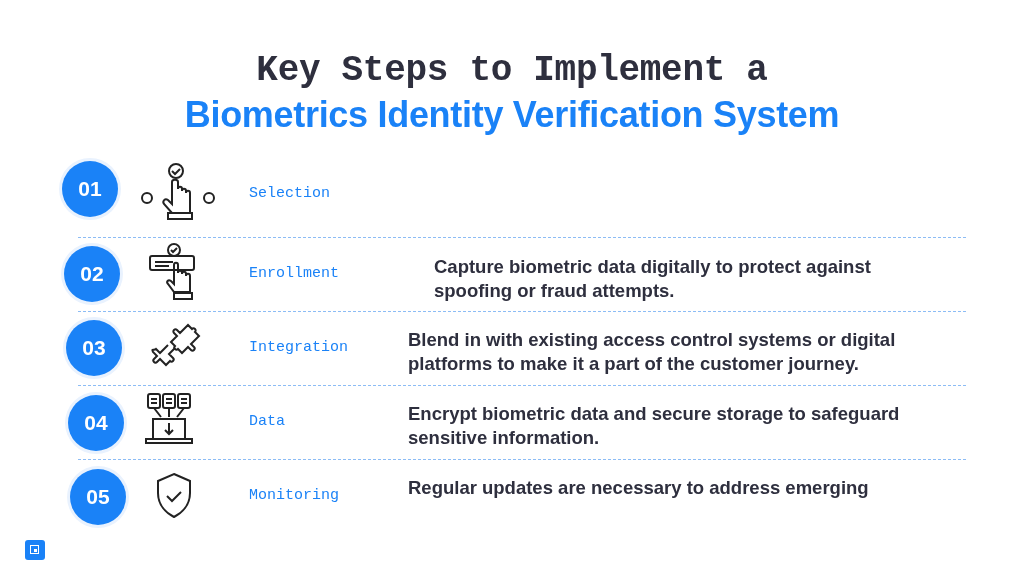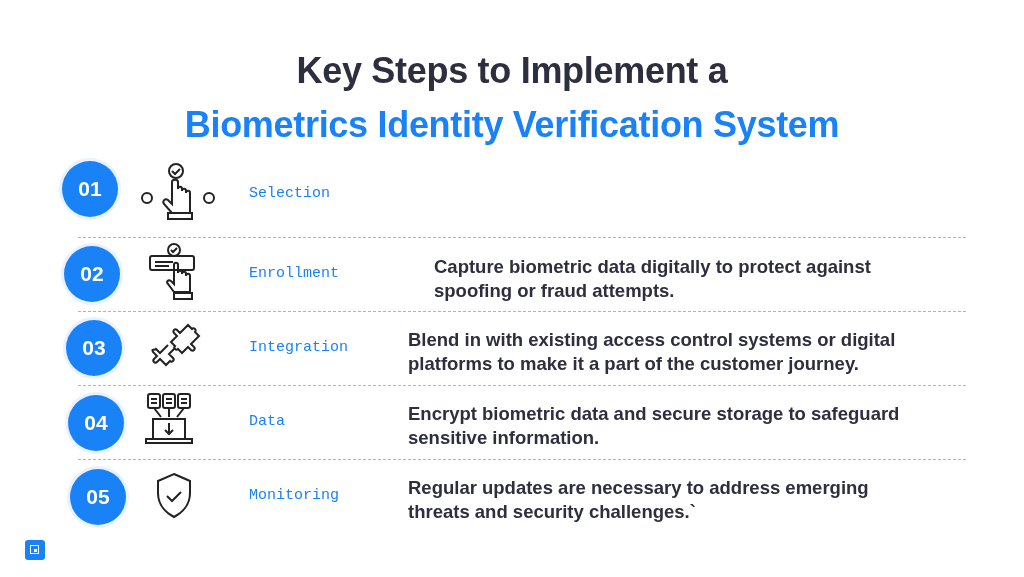--- a/index.html
+++ b/index.html
@@ -1,20 +1,20 @@
 <!DOCTYPE html>
 <html><head>
 <meta charset="utf-8">
 <style>
   html, body { margin:0; padding:0; }
   body { width:1024px; height:577px; background:#ffffff; position:relative; overflow:hidden;
          font-family:"Liberation Sans", sans-serif; }
   .title { position:absolute; left:0; width:1024px; text-align:center; font-weight:bold; letter-spacing:-0.3px; }
-  .t1 { top:50px; font-size:36px; color:#2e2f3e; }
-  .t2 { top:104px; font-size:36px; color:#1a82f7; }
+  .t1 { top:50px; font-size:36px; color:#2e2f3e;font-family:Liberation Mono, monospace; }
+  .t2 { top:94px; font-size:36px; color:#1a82f7; }
   .row { position:absolute; left:0; width:1024px; height:74px; }
   .badge { position:absolute; width:56px; height:56px; border-radius:50%; background:#1a82f7;
            color:#fff; font-weight:bold; font-size:21px; display:flex; align-items:center; justify-content:center;
            box-shadow:0 0 0 3px #e9f2fe; }
   .icon { position:absolute; left:138px; width:80px; height:60px; }
   .label { position:absolute; left:249px; font-size:15px; color:#1a82f7;font-family:Liberation Mono, monospace; }
   .desc { position:absolute; left:408px; width:590px; font-size:18.5px; color:#2e2f3e; font-weight:bold; line-height:24px; }
   .sep { position:absolute; left:78px; width:888px; border-top:1.5px dashed #8cbcf5; height:0; }
   .logo { position:absolute; left:25px; top:540px; width:20px; height:20px; background:#1a82f7; border-radius:3px; }
   .logo .in { position:absolute; left:5px; top:5px; width:7px; height:7px; border:1.5px solid #fff; }
@@ -94,20 +94,19 @@
 
 <div class="row" style="top:462px;">
   <div class="badge" style="left:70px;top:7px;">05</div>
   <svg class="icon" style="top:6px;" viewBox="0 0 80 60" fill="none" stroke="#222" stroke-width="2">
     <path d="M36 6l16 7v12c0 12-8 20-16 24-8-4-16-12-16-24v-12z"></path>
     <path d="M29 28l5 5 9-9"></path>
   </svg>
   <div class="label" style="top:25px;">Monitoring</div>
   <div class="desc" style="top:14px;">
     <div>Regular updates are necessary to address emerging</div>
-    <div>threats and security challenges.`</div>
   </div>
 </div>
 
 <div class="logo">
   <div class="in"></div>
     <div class="dot"></div>
 </div>
 
 </body></html>

